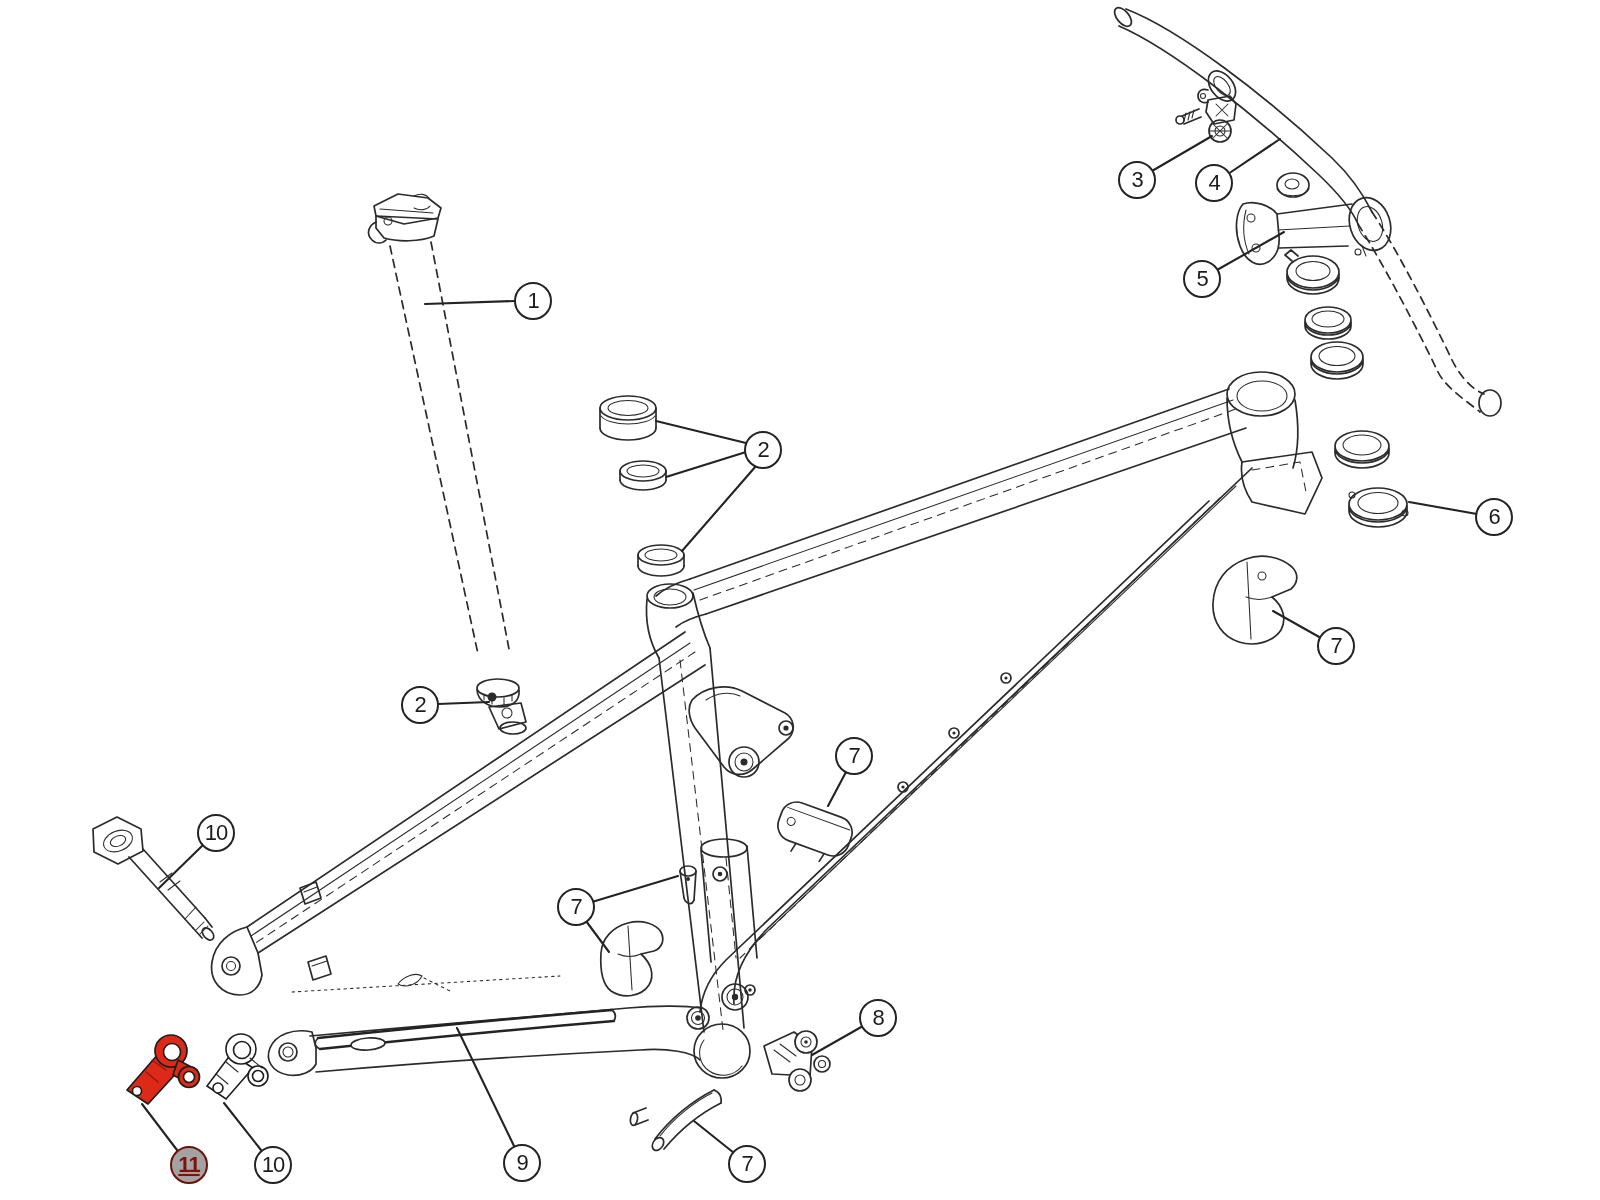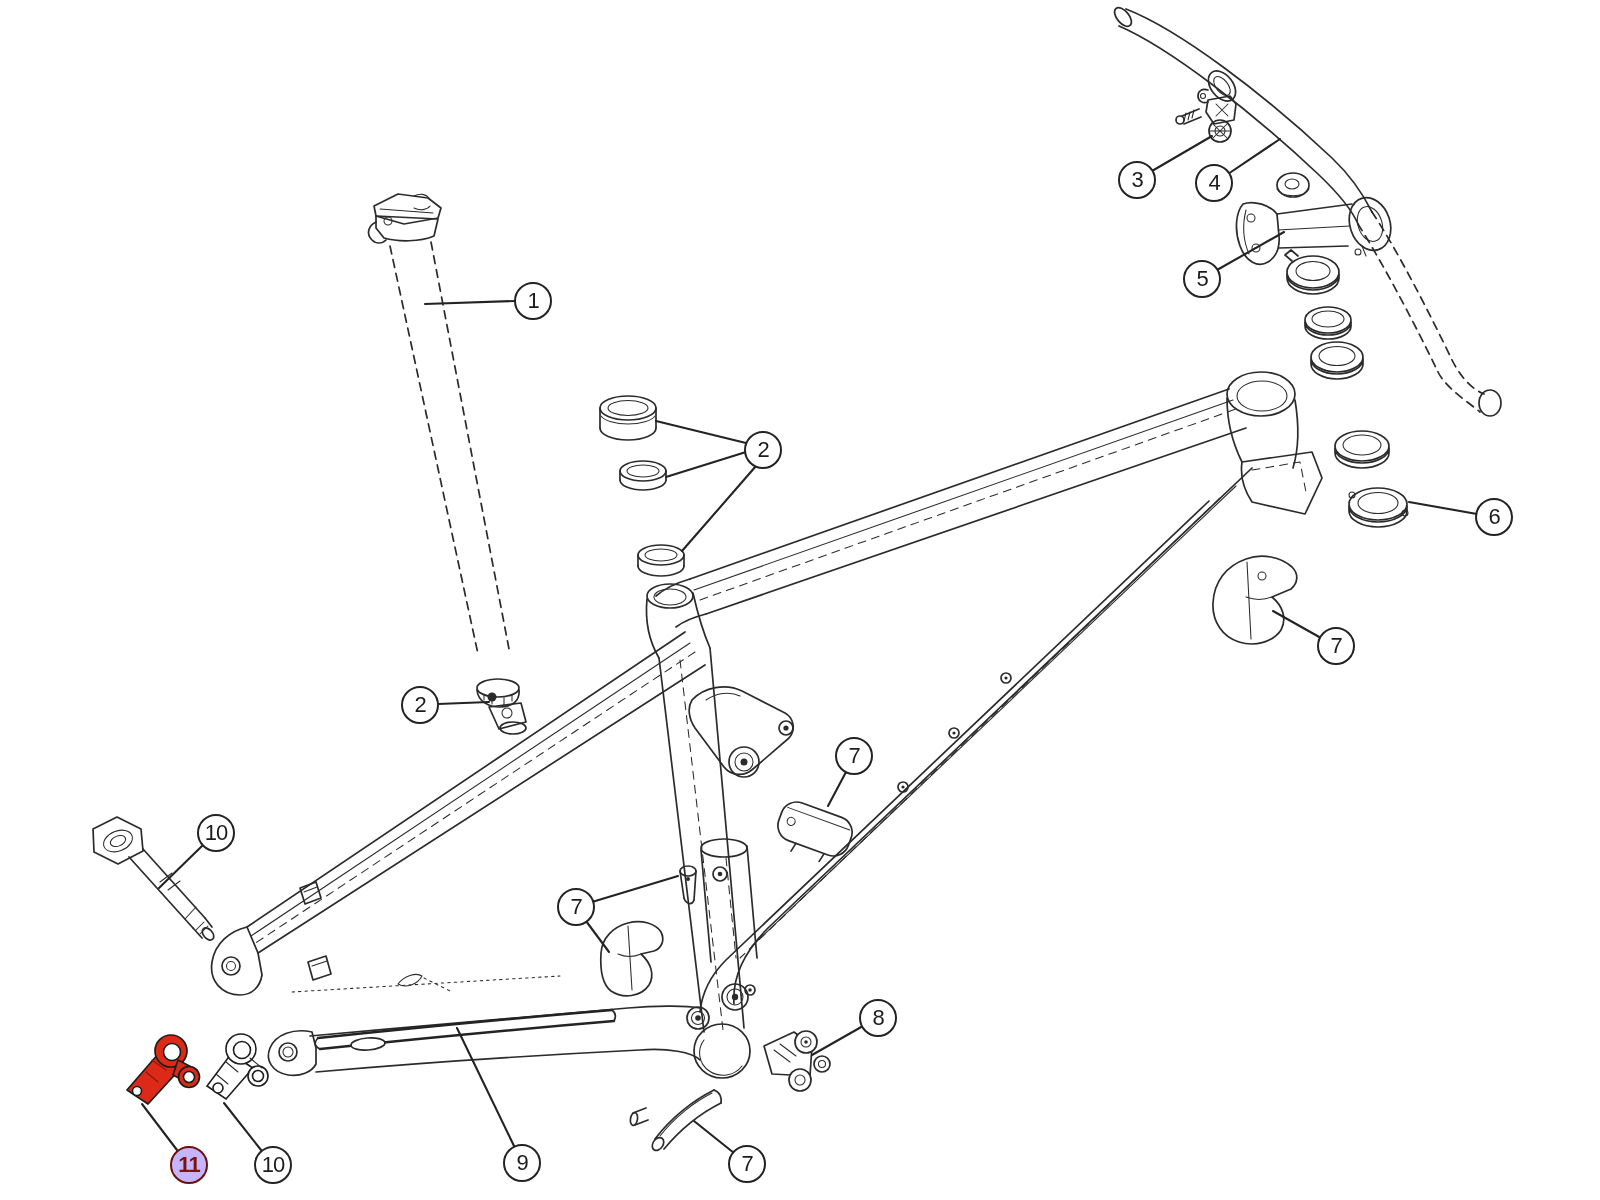--- a/index.html
+++ b/index.html
@@ -16,21 +16,21 @@
   .fi{fill:#2b2b2b;stroke:none;}
   .fr{fill:#dd2a18;stroke:#1d1d1d;stroke-width:1.7;stroke-linejoin:round;}
   .hw{fill:#ffffff;stroke:#1d1d1d;stroke-width:1.6;}
   .rd{stroke:#8a170c;stroke-width:1.2;fill:none;stroke-linecap:round;}
   .lead{stroke:#232323;stroke-width:2.1;fill:none;stroke-linecap:round;}
   
   .callout{position:absolute;width:38px;height:38px;border-radius:50%;
            border:2.6px solid #232323;background:#ffffff;color:#1c1c1c;
            display:flex;align-items:center;justify-content:center;
            font-size:22px;font-weight:500;letter-spacing:-1px;box-sizing:border-box;}
-  .callout.highlight{background:#c4b5fd;border-color:#6e1008;color:#7e120a;font-weight:700;}
+  .callout.highlight{background:#a3a3a3;border-color:#6e1008;color:#7e120a;font-weight:700;text-decoration:underline;}
 </style>
 </head>
 <body>
 
 <div id="stage">
 <svg id="art" width="1600" height="1200" viewBox="0 0 1600 1200">
 
   <g>
     <path class="s" d="M374,206 L398,194 L428,198 L441,208 L438,218 L404,224 L376,216 Z"></path>
     <path class="t" d="M380,209 L433,213"></path>

